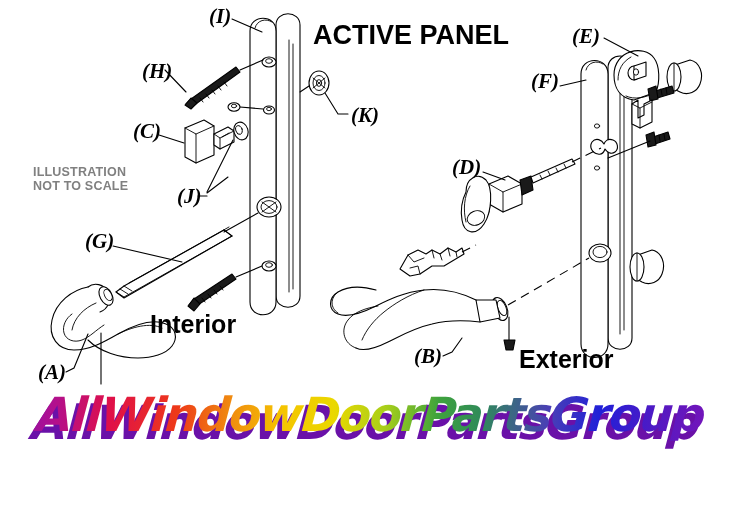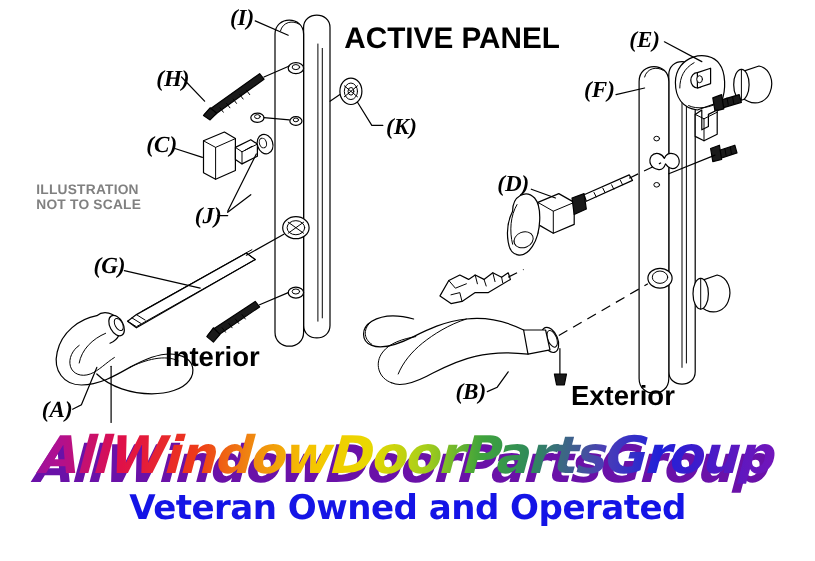--- a/index.html
+++ b/index.html
@@ -401,16 +401,15 @@
 
     <text class="note-text" x="33" y="176">ILLUSTRATION</text>
     <text class="note-text" x="33" y="190">NOT TO SCALE</text>
   </svg>
 
   <div id="brand-block">
     <div id="brand-logo-wrap">
       <div id="brand-logo-shadow">AllWindowDoorPartsGroup</div>
       <div id="brand-logo">AllWindowDoorPartsGroup</div>
     </div>
-    <div id="brand-tagline">Veteran Owned and Operated</div>
   </div>
 
 </div>
 
 </body></html>

